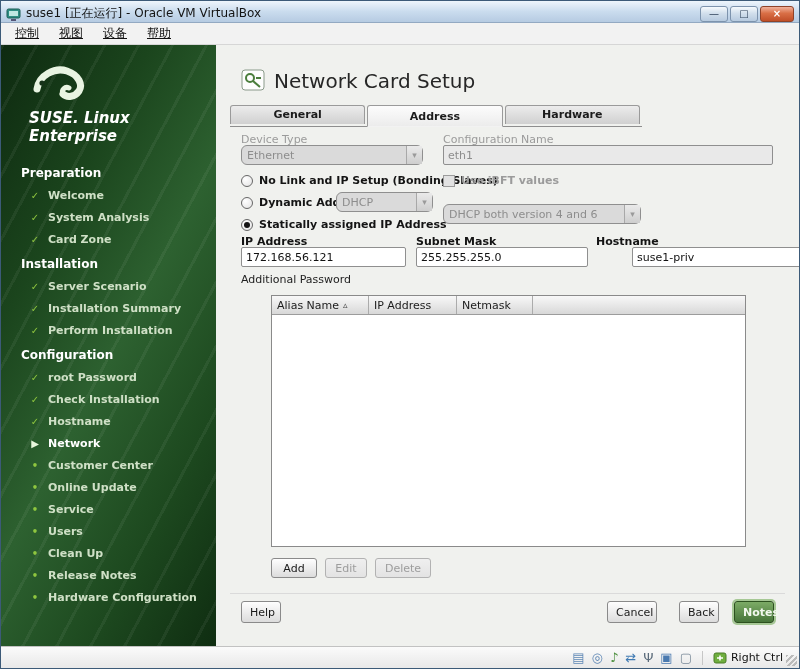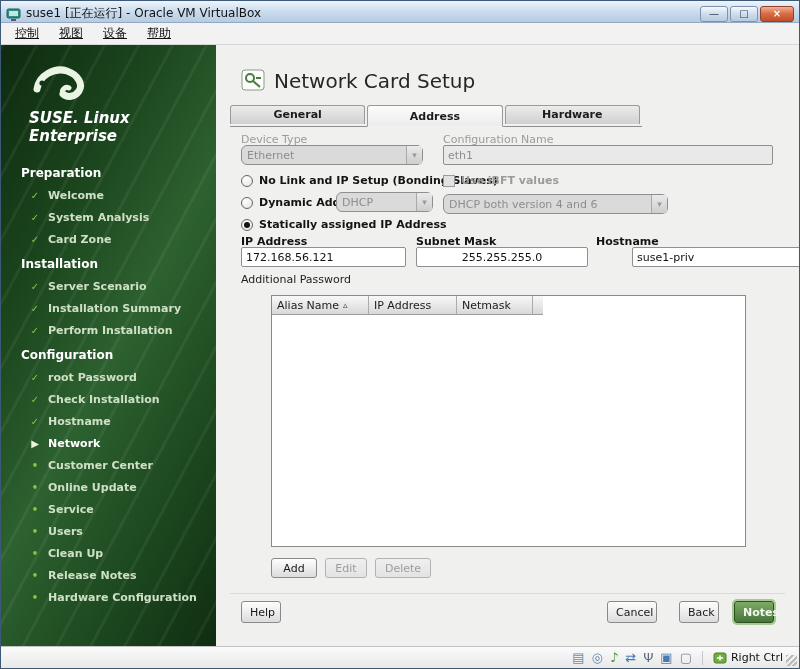--- a/index.html
+++ b/index.html
@@ -79,21 +79,21 @@
   .radio-row { display:flex; align-items:center; gap:6px; height:15px; }
   .radio { width:12px; height:12px; flex:none; border-radius:50%; border:1px solid #676767;
            background:radial-gradient(circle at 35% 30%, #ffffff, #e2e2e2); display:inline-block; }
   .radio.checked::after { content:''; display:block; width:6px; height:6px; margin:2px;
                           border-radius:50%; background:#141414; }
   .checkbox { width:12px; height:12px; flex:none; border:1px solid #9c9c9c; background:#e2e2e2; display:inline-block; }
   .radio-label { font-size:11px; font-weight:bold; color:#141414; white-space:nowrap; }
   .radio-label.dis { color:#9b9b9b; }
 
   .table { left:55px; top:250px; width:475px; height:252px; border:1px solid #8a8a8a;
-           background:#fff; display:flex; flex-direction:row; }
+           background:#fff; display:flex; flex-direction:column; }
   .table-header { display:flex; height:19px; background:linear-gradient(#f8f8f8,#d8d8d8);
                   border-bottom:1px solid #9c9c9c; }
   .th { font-size:11px; color:#1c1c1c; padding:0 5px; border-right:1px solid #ababab;
         display:flex; align-items:center; gap:4px; }
   .th.filler { flex:1; border-right:none; }
   .sort { font-size:9px; color:#444; }
   .table-body { flex:1; background:#fff; }
 
   .btn { font-size:11px; color:#1a1a1a; background:linear-gradient(#fefefe,#dcdcdc);
          border:1px solid #8a8a8a; border-radius:3px; height:20px; padding:0 8px;
@@ -270,36 +270,36 @@
       </div>
 
       <div class="radio-row abs" style="left:25px;top:150px">
         <span class="radio"></span>
         <span class="radio-label">Dynamic Address</span>
       </div>
       <div class="combo disabled abs" style="left:120px;top:147px;width:97px">
         <span class="combo-text">DHCP</span>
         <span class="combo-arrow">▾</span>
       </div>
-      <div class="combo disabled abs" style="left:227px;top:149px;width:225px">
+      <div class="combo disabled abs" style="left:227px;top:159px;width:198px">
         <span class="combo-text">DHCP both version 4 and 6</span>
         <span class="combo-arrow">▾</span>
       </div>
 
       <div class="radio-row abs" style="left:25px;top:172px">
         <span class="radio checked"></span>
         <span class="radio-label">Statically assigned IP Address</span>
       </div>
 
       <span class="flbl abs" style="left:25px;top:190px">IP Address</span>
       <span class="flbl abs" style="left:200px;top:190px">Subnet Mask</span>
       <span class="flbl abs" style="left:380px;top:190px">Hostname</span>
 
       <input class="textfield abs" style="left: 25px; top: 202px; width: 165px;" value="172.168.56.121">
-      <input class="textfield abs" style="left: 200px; top: 202px; width: 172px; text-align: center;" value="255.255.255.0">
+      <input class="textfield abs" style="left: 200px; top: 202px; width: 172px;" value="255.255.255.0">
       <input class="textfield abs" style="left: 380px; top: 202px; width: 174px; margin-left: 36px;" value="suse1-priv">
 
       <span class="nlbl abs" style="left:25px;top:228px">Additional Password</span>
 
       <div class="table abs">
         <div class="table-header" id="tableHeader">
             <div class="th" style="width: 97px;">
               <span>Alias Name</span>
               <span class="sort">▵</span>
             </div>

